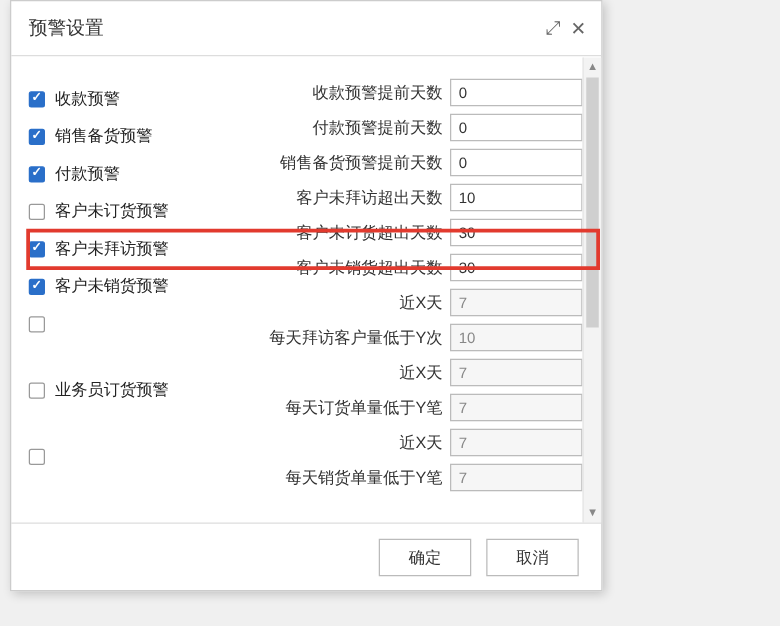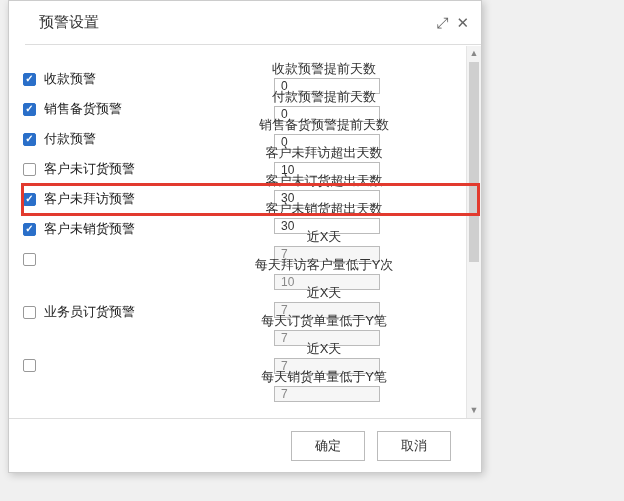--- a/index.html
+++ b/index.html
@@ -21,21 +21,20 @@
     border: 1px solid #ccc;
     box-shadow: 2px 2px 8px rgba(0,0,0,0.2);
   }
   .dialog-header {
     height: 44px;
     border-bottom: 1px solid #ddd;
     display: flex;
     align-items: center;
     padding: 0 12px 0 14px;
     justify-content: space-between;
-    margin-left: 16px;
   }
   .dialog-title {
     font-size: 15px;
     color: #333;
   }
   .header-icons {
     display: flex;
     gap: 8px;
     align-items: center;
   }
@@ -116,21 +115,20 @@
     color: #fff;
     font-size: 10px;
     line-height: 1;
     font-weight: bold;
   }
   .field-row {
     display: flex;
     align-items: center;
     height: 27px;
     margin-bottom: 1px;
-    flex-direction: column;
   }
   .field-label {
     flex: 1;
     text-align: right;
     font-size: 13px;
     color: #333;
     padding-right: 6px;
     white-space: nowrap;
   }
   .field-input {
@@ -158,21 +156,21 @@
   .dialog-footer {
     position: absolute;
     bottom: 0;
     left: 0;
     right: 0;
     height: 54px;
     border-top: 1px solid #ddd;
     display: flex;
     align-items: center;
     justify-content: flex-end;
-    padding: 0 30px;
+    padding: 0 18px;
     gap: 12px;
   }
   .btn {
     min-width: 74px;
     height: 30px;
     border: 1px solid #bbb;
     background: #fff;
     font-size: 13px;
     color: #333;
     cursor: pointer;

